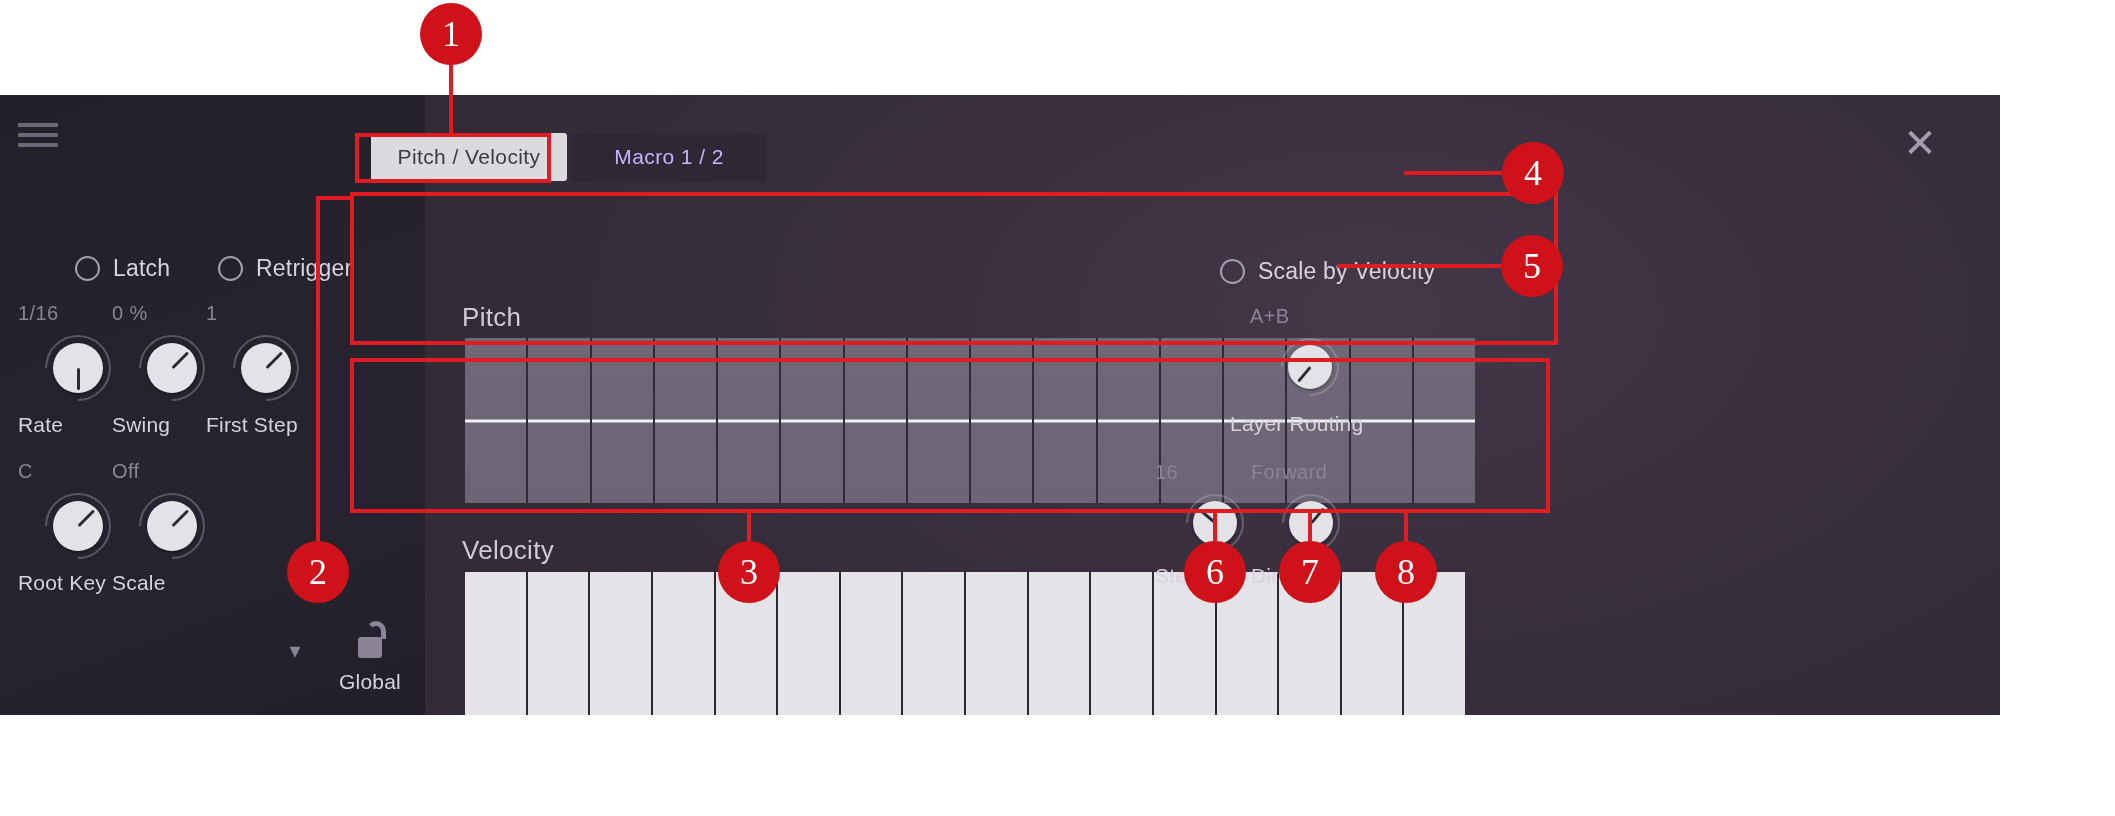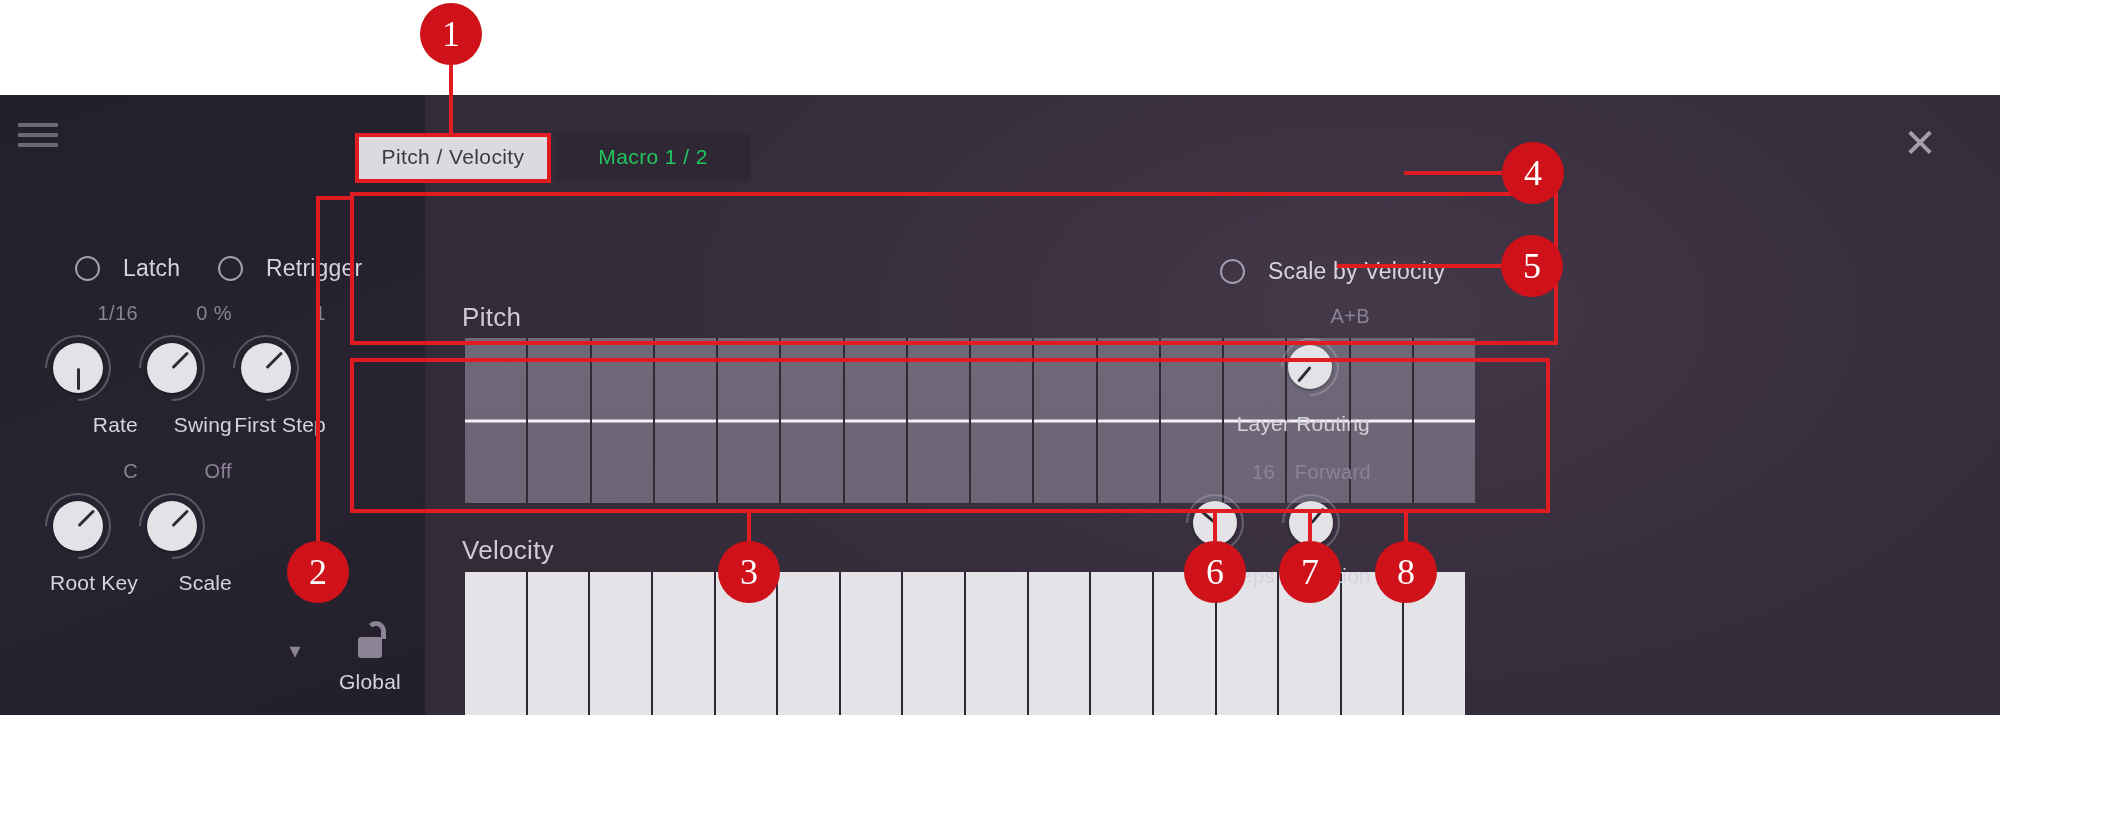--- a/index.html
+++ b/index.html
@@ -31,35 +31,35 @@
   #hamburger { position: absolute; left: 18px; top: 28px; width: 40px; height: 30px; cursor: pointer; }
   #hamburger span { display: block; height: 4px; background: #6d6878; border-radius: 1px; margin-bottom: 6px; width: 40px; }
 
   
   #close-btn {
     position: absolute; right: 58px; top: 28px; width: 44px; height: 44px; cursor: pointer;
     color: #a39eae; font-size: 40px; line-height: 40px; font-weight: 300; text-align: center;
   }
 
   
-  #tabs { position: absolute; left: 355px; top: 38px; display: flex; gap: 4px; }
+  #tabs { position: absolute; left: 355px; top: 38px; display: flex; gap: 4px; padding-left: 16px; }
   .tab {
     width: 196px; height: 48px; display: flex; align-items: center; justify-content: center;
-    background: #2f2834; color: #22c55e; font-size: 21px; letter-spacing: .4px;
+    background: #2f2834; color: #c4b5fd; font-size: 21px; letter-spacing: .4px;
     border-radius: 3px; cursor: pointer; user-select: none;
   }
   .tab.active { background: #dbdade; color: #3a3a42; }
 
   
-  .check-row { position: absolute; display: flex; align-items: center; gap: 23px; cursor: pointer; }
+  .check-row { position: absolute; display: flex; align-items: center; gap: 13px; cursor: pointer; }
   .radio-o { width: 25px; height: 25px; border: 2.5px solid #a39eae; border-radius: 50%; }
   .check-label { color: #d7d3de; font-size: 23px; letter-spacing: .2px; }
 
   
-  .knob-cell { position: absolute; width: 120px; text-align: right; }
+  .knob-cell { position: absolute; width: 120px; text-align: left; }
   .knob-value { color: #8a8496; font-size: 20px; height: 24px; letter-spacing: .4px; }
   .knob-wrap { position: relative; width: 66px; height: 66px; margin: 9px auto 0; cursor: pointer; }
   .knob-arc {
     position: absolute; inset: 0; border-radius: 50%;
     border: 2.5px solid rgba(190,185,200,.35);
     border-bottom-color: transparent;
     transform: rotate(45deg);
   }
   .knob-face {
     position: absolute; left: 8px; top: 8px; width: 50px; height: 50px; border-radius: 50%;

